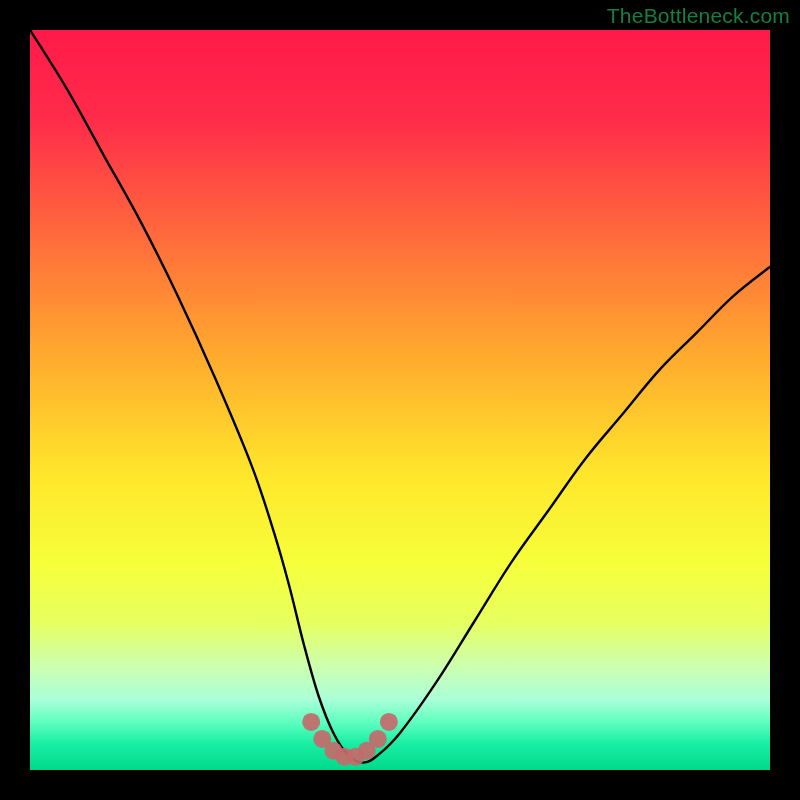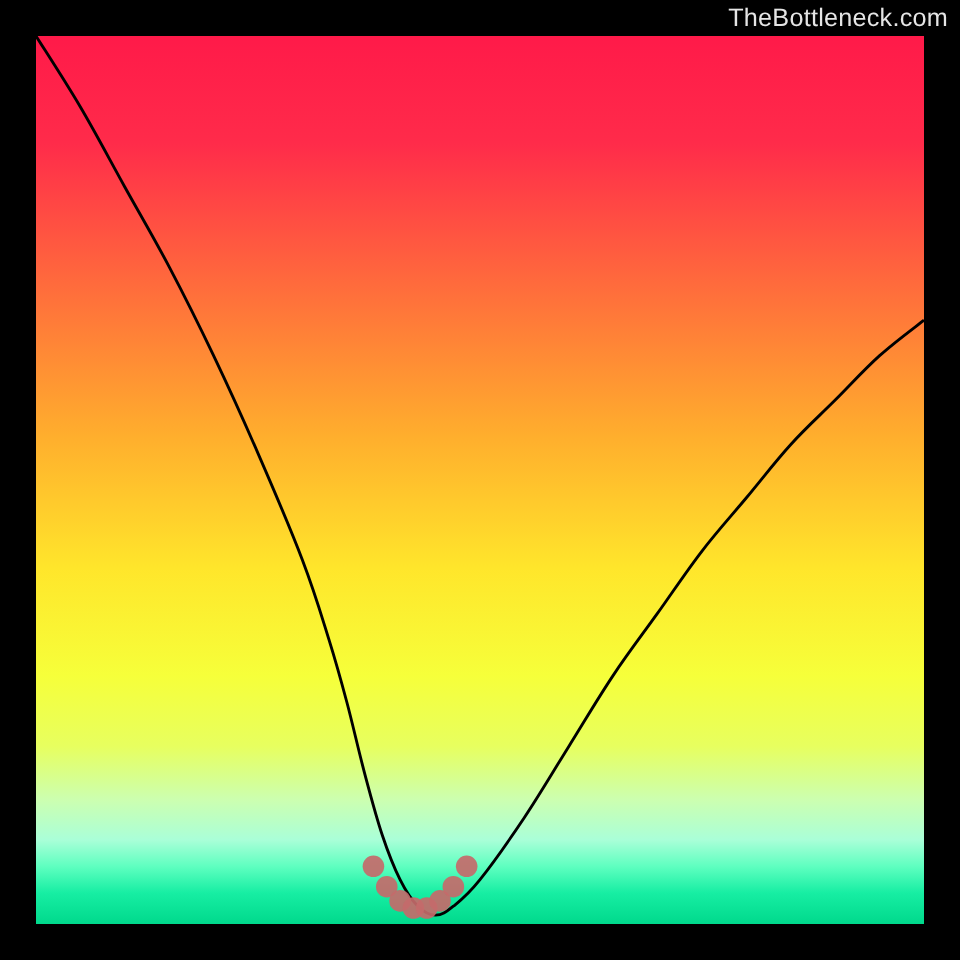--- a/index.html
+++ b/index.html
@@ -16,21 +16,21 @@
     top: 0;
     left: 0;
     width: 800px;
     height: 800px;
     background: #000;
   }
   .watermark {
     position: absolute;
     top: 4px;
     right: 10px;
-    color: #e5e5e5;
+    color: #15803d;
     font-size: 21px;
     font-weight: 400;
     letter-spacing: 0.2px;
     z-index: 10;
     margin-left: 28px;
   }
   
   .plot {
     position: absolute;
     top: 30px;

